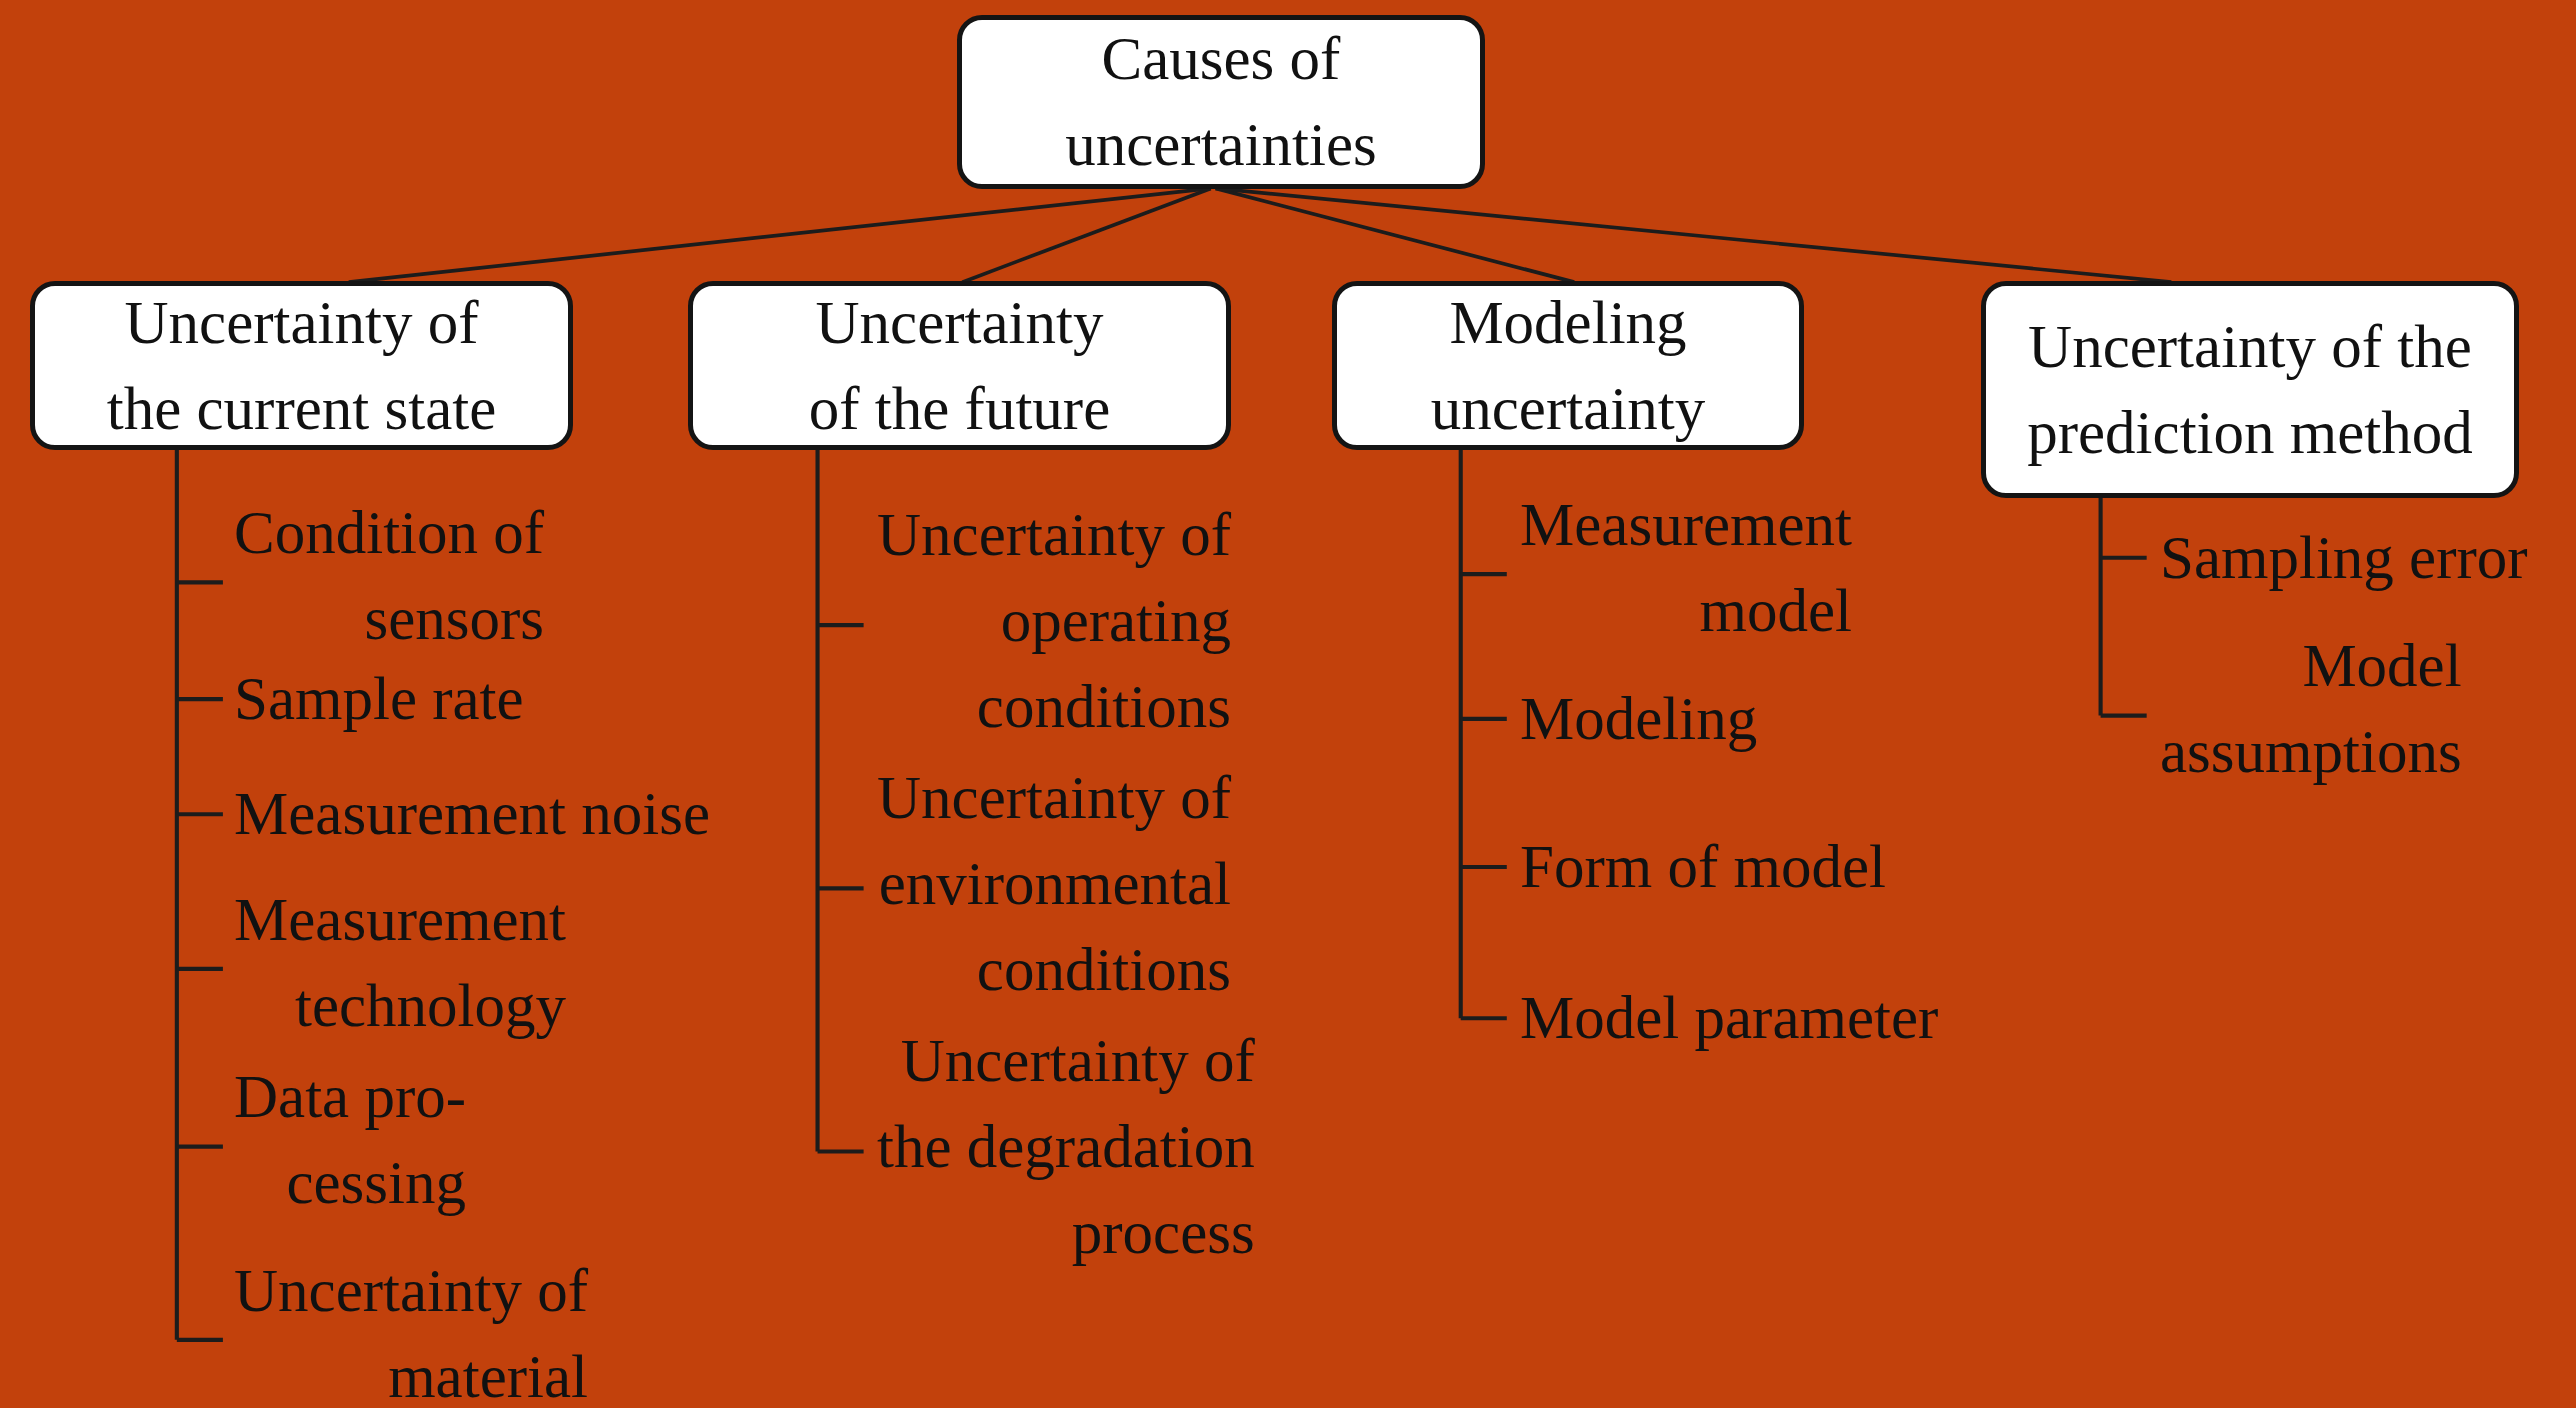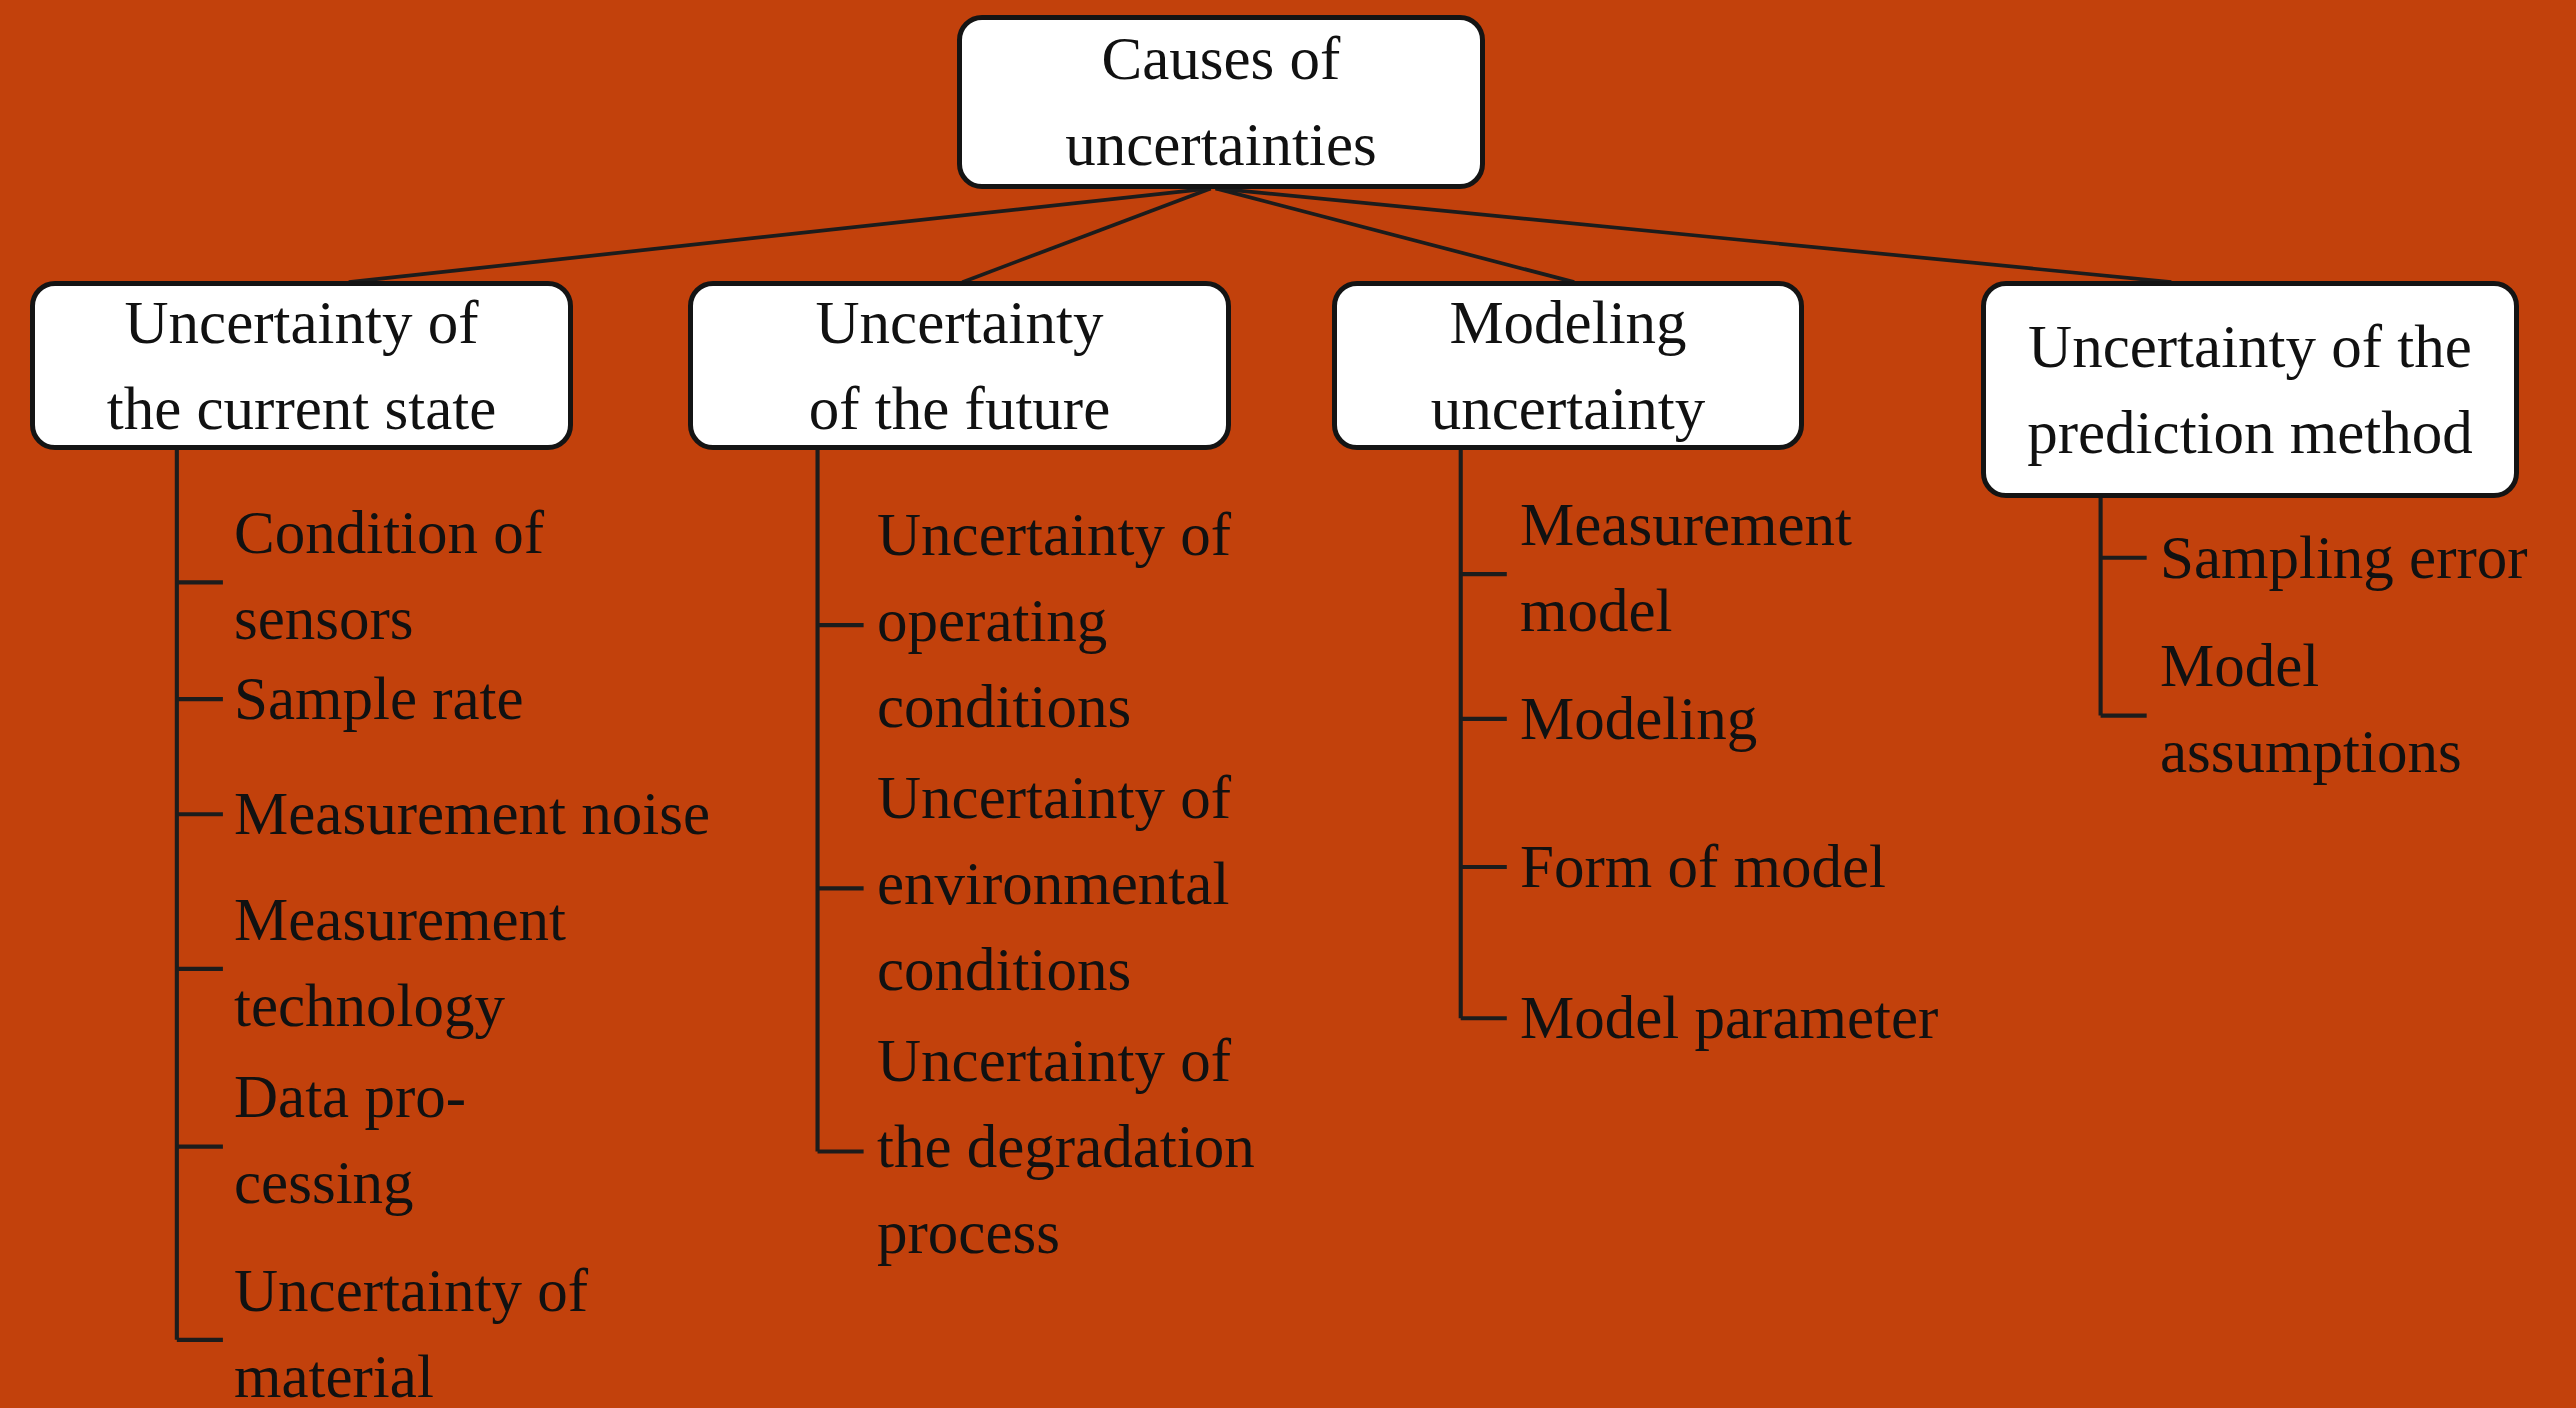--- a/index.html
+++ b/index.html
@@ -22,21 +22,21 @@
     text-align:center;font-size:61px;line-height:86px;
     white-space:pre-line;
   }
   #root-box{left:957px;top:15px;width:528px;height:174px;}
   #branch-box-1{left:30px;top:281px;width:543px;height:169px;}
   #branch-box-2{left:688px;top:281px;width:543px;height:169px;}
   #branch-box-3{left:1332px;top:281px;width:472px;height:169px;}
   #branch-box-4{left:1981px;top:281px;width:538px;height:217px;}
   .leaf{
     position:absolute;font-size:61px;line-height:86px;
-    white-space:pre-line;text-align:left;
+    white-space:pre-line;text-align:right;
   }
   
   #leaf-1-1{left:234px;top:490px;}
   #leaf-1-2{left:234px;top:656px;}
   #leaf-1-3{left:234px;top:771px;}
   #leaf-1-4{left:234px;top:877px;}
   #leaf-1-5{left:234px;top:1054px;}
   #leaf-1-6{left:234px;top:1248px;}
   
   #leaf-2-1{left:877px;top:492px;}

